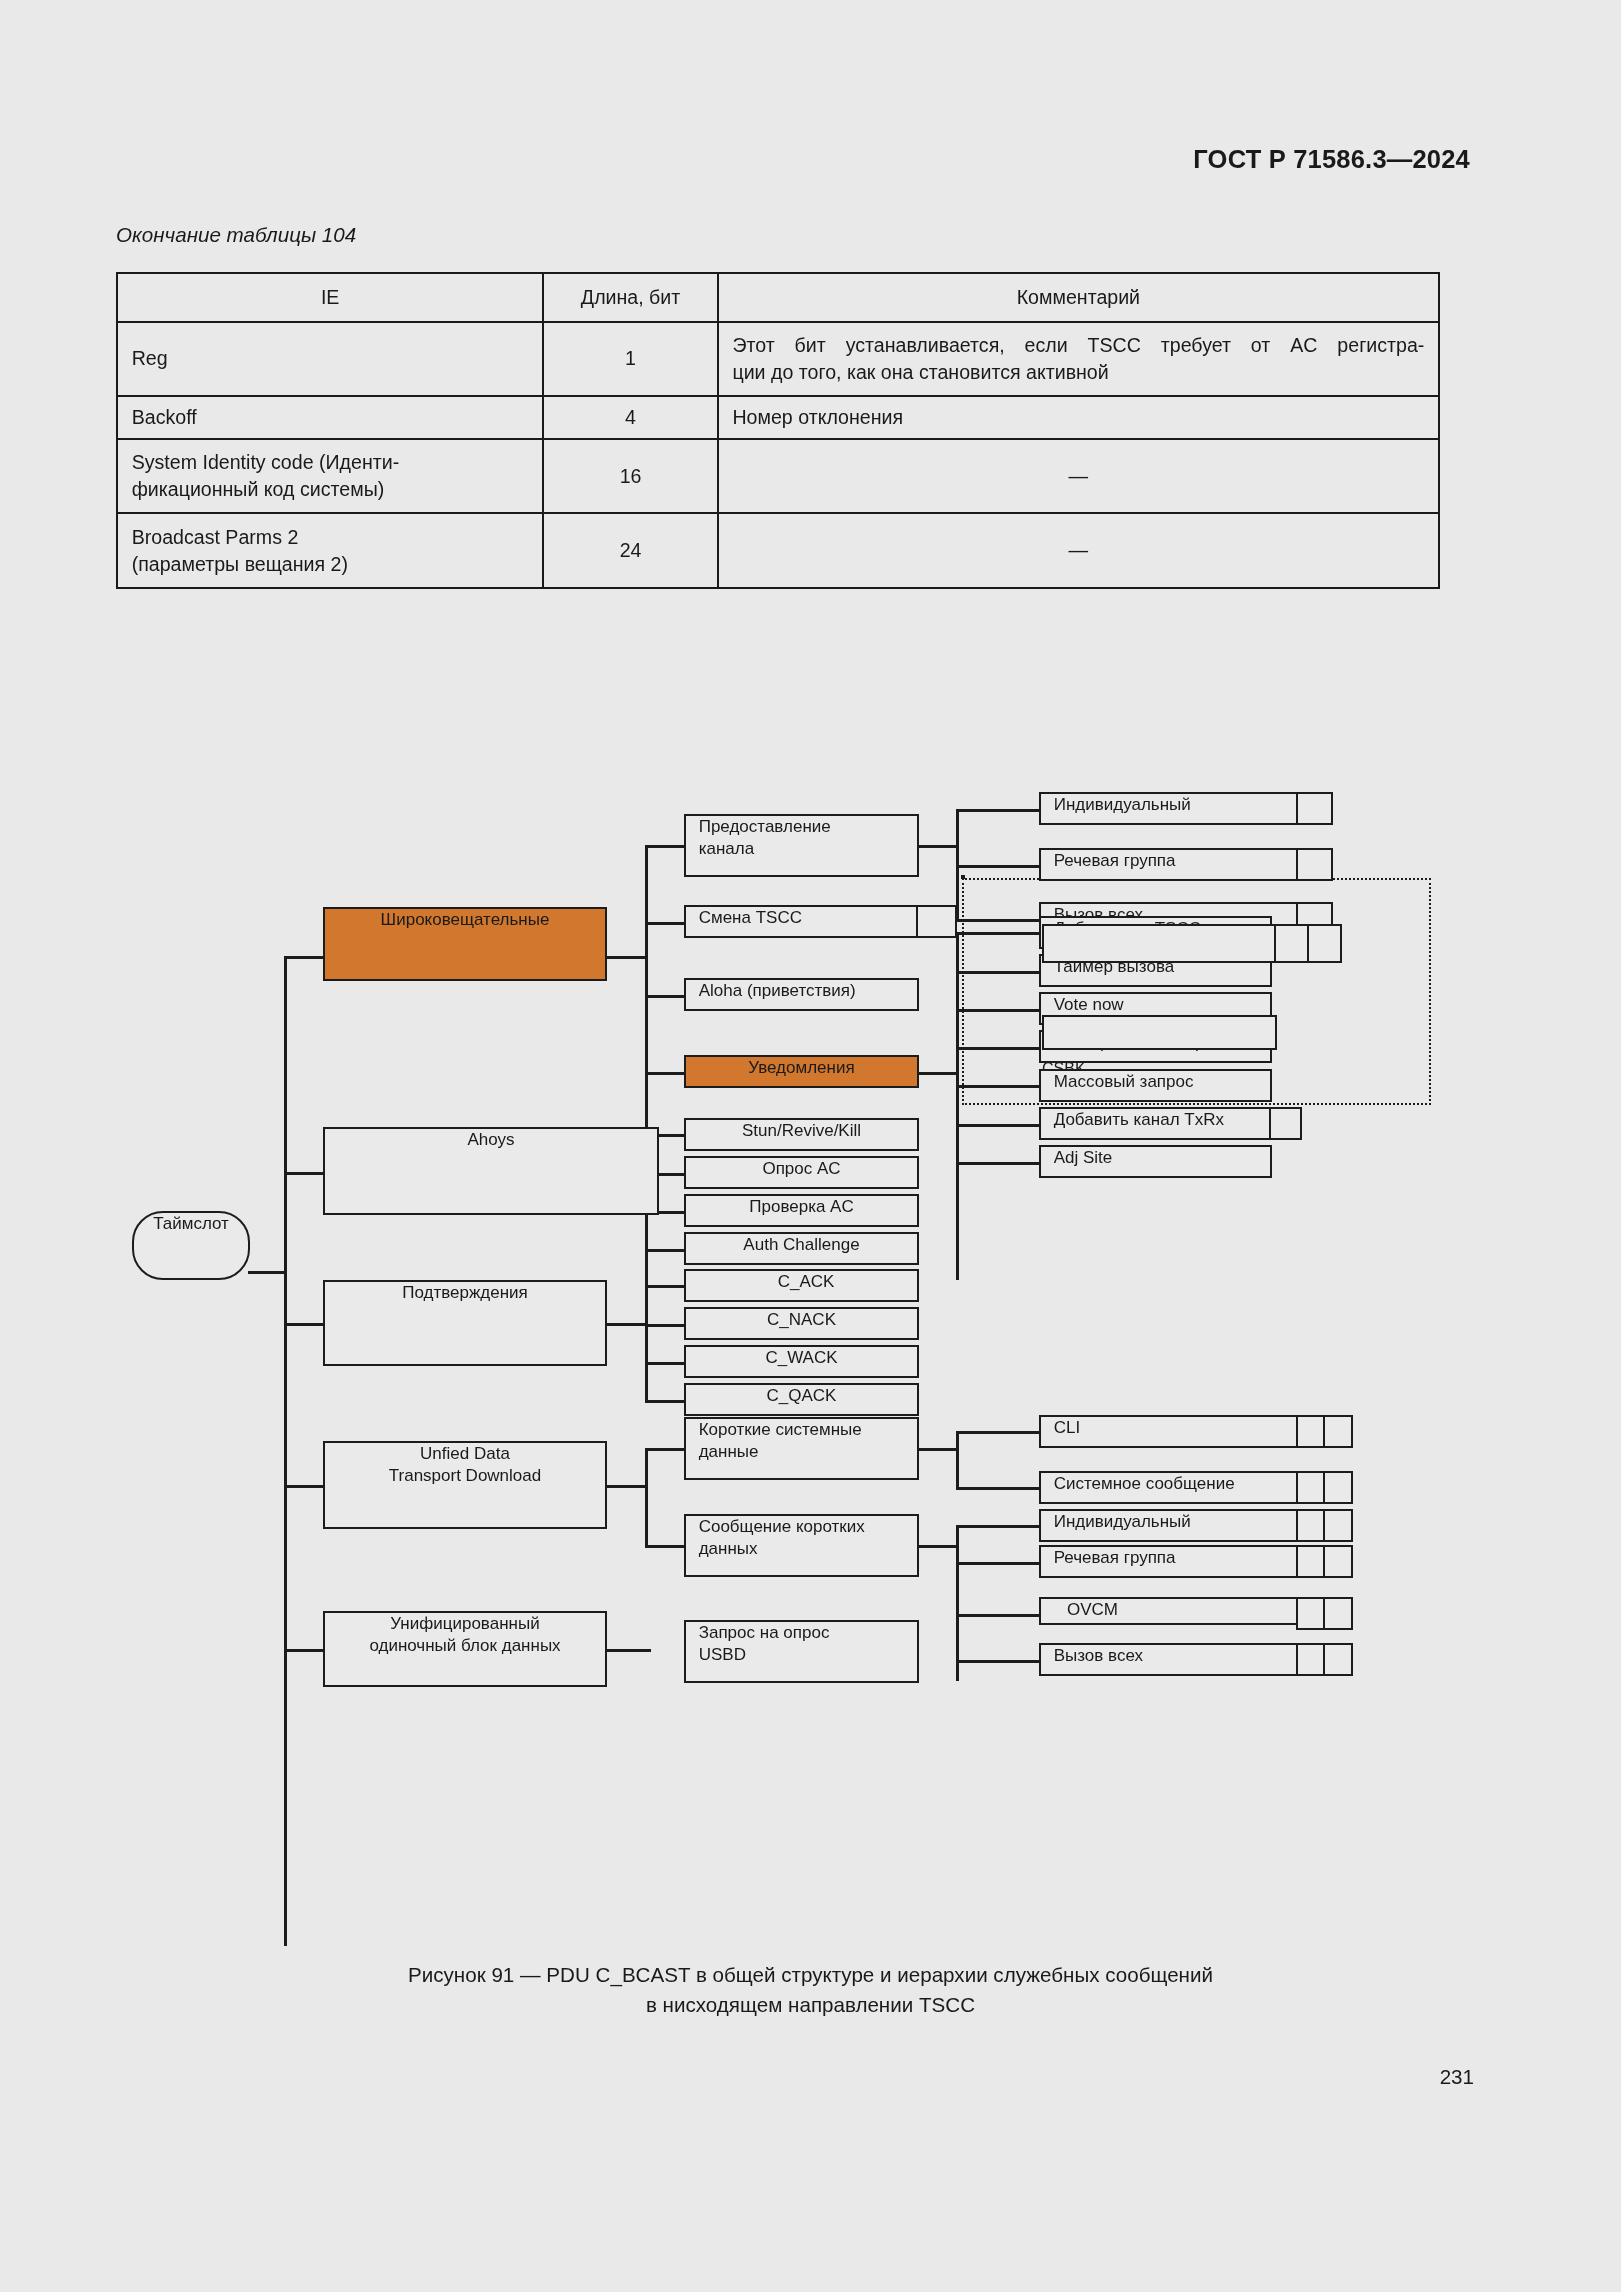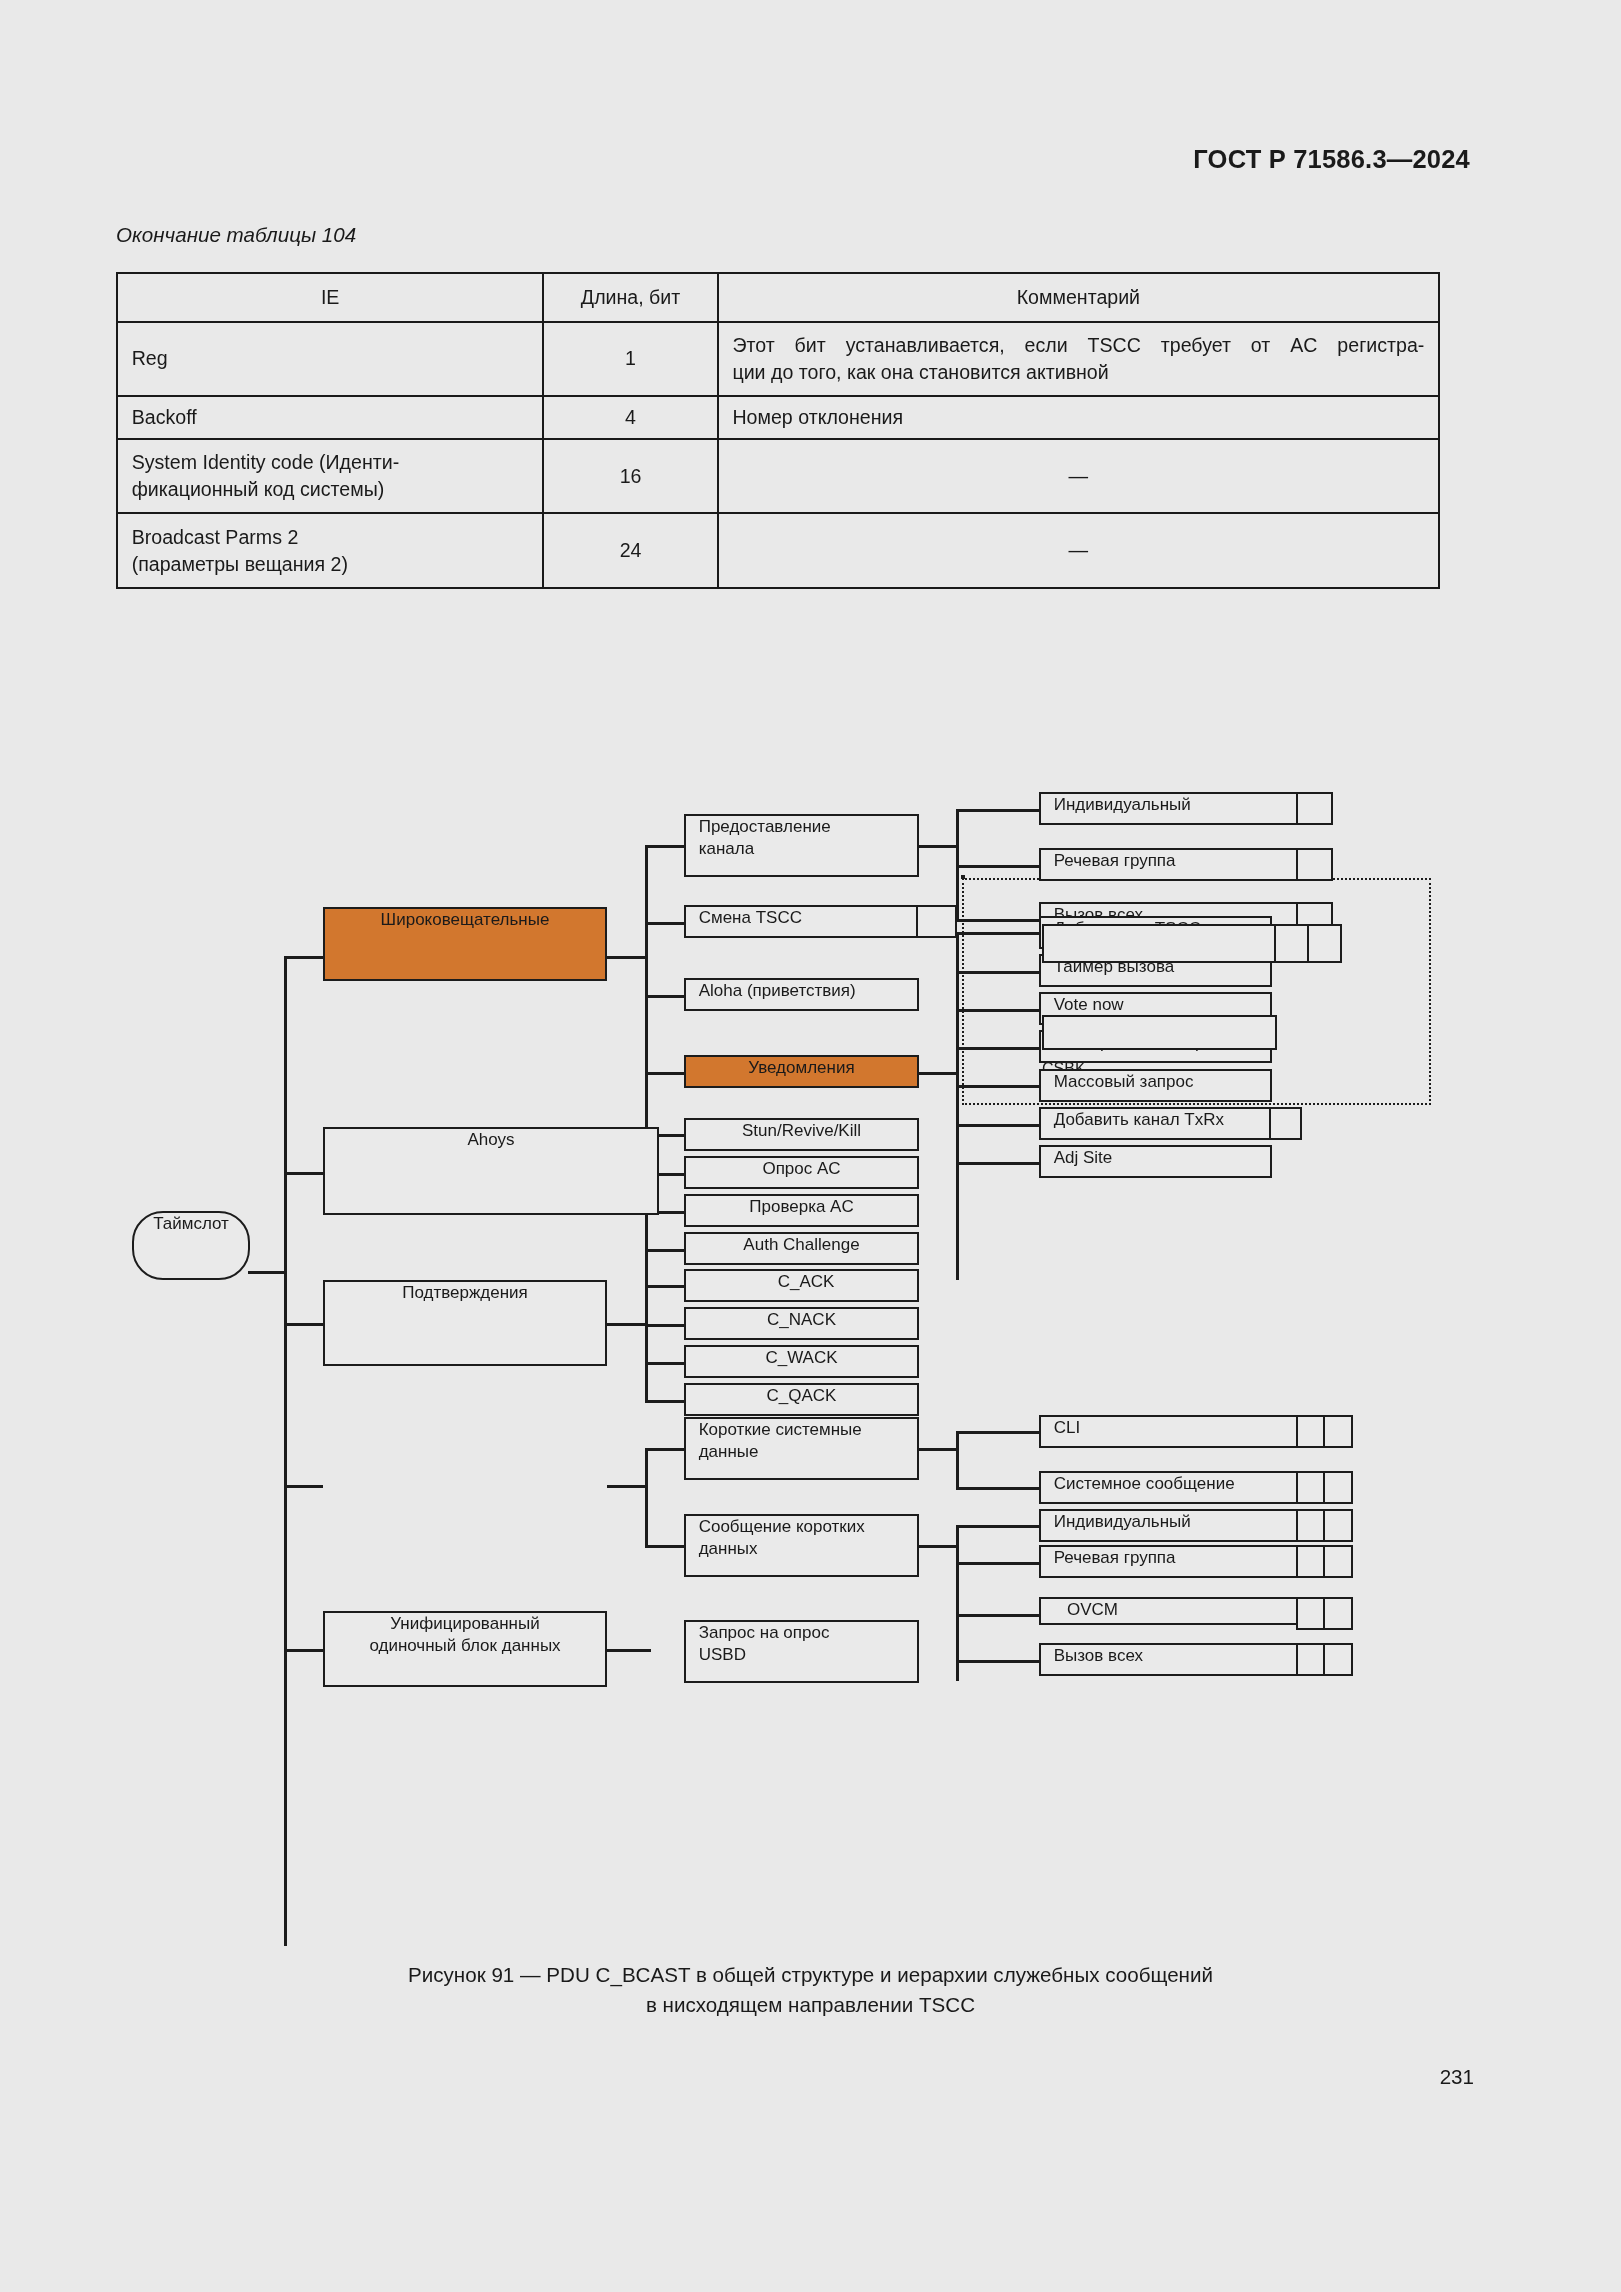--- a/index.html
+++ b/index.html
@@ -222,20 +222,24 @@
     </div>
 
     <div class="node center" style="left:323px;top:519px;width:336px;height:88px;">
       <span class="lbl">Ahoys</span>
     </div>
 
     <div class="node center" style="left:323px;top:672px;width:284px;height:86px;">
       <span class="lbl">Подтверждения</span>
     </div>
 
+    <div class="node center" style="left:323px;top:833px;width:284px;height:88px;">
+      <span class="lbl">Unfied Data
+Transport Download</span>
+    </div>
 
     <div class="node center" style="left:323px;top:1003px;width:284px;height:76px;">
       <span class="lbl">Унифицированный
 одиночный блок данных</span>
     </div>
 
     <div class="node pad" style="left:684px;top:206px;width:235px;height:63px;">
       <span class="lbl">Предоставление
 канала</span>
     </div>

